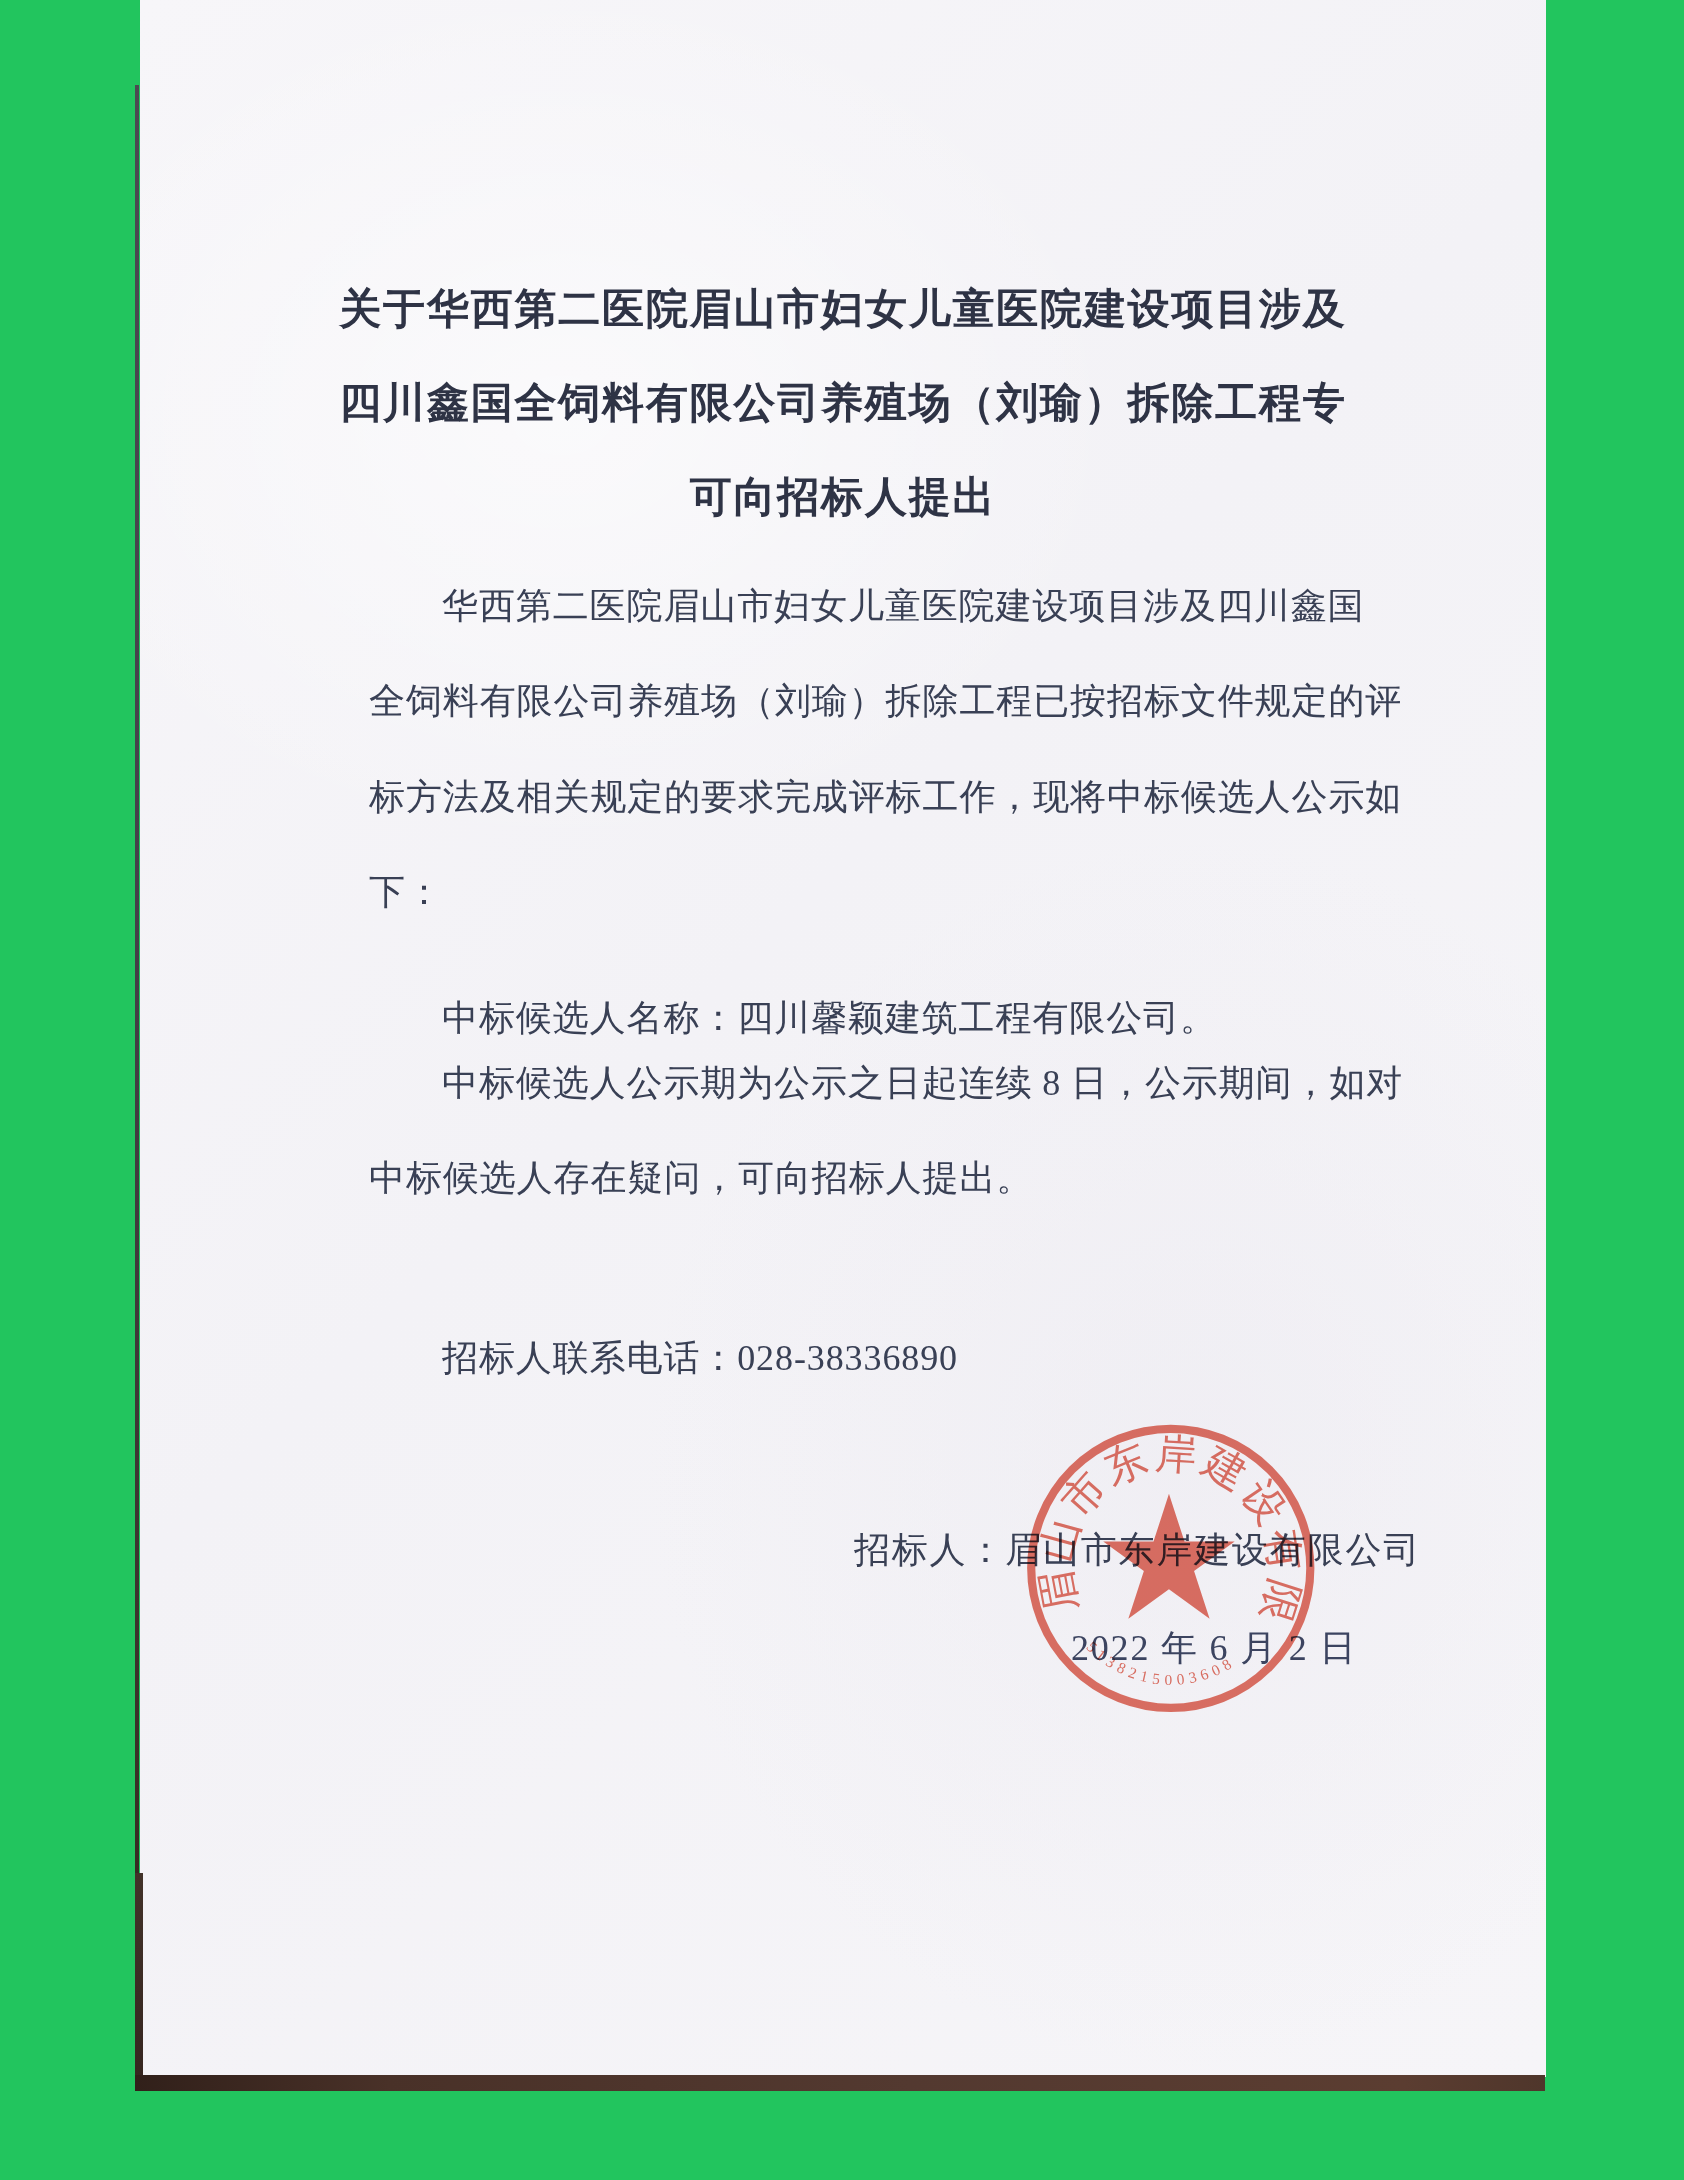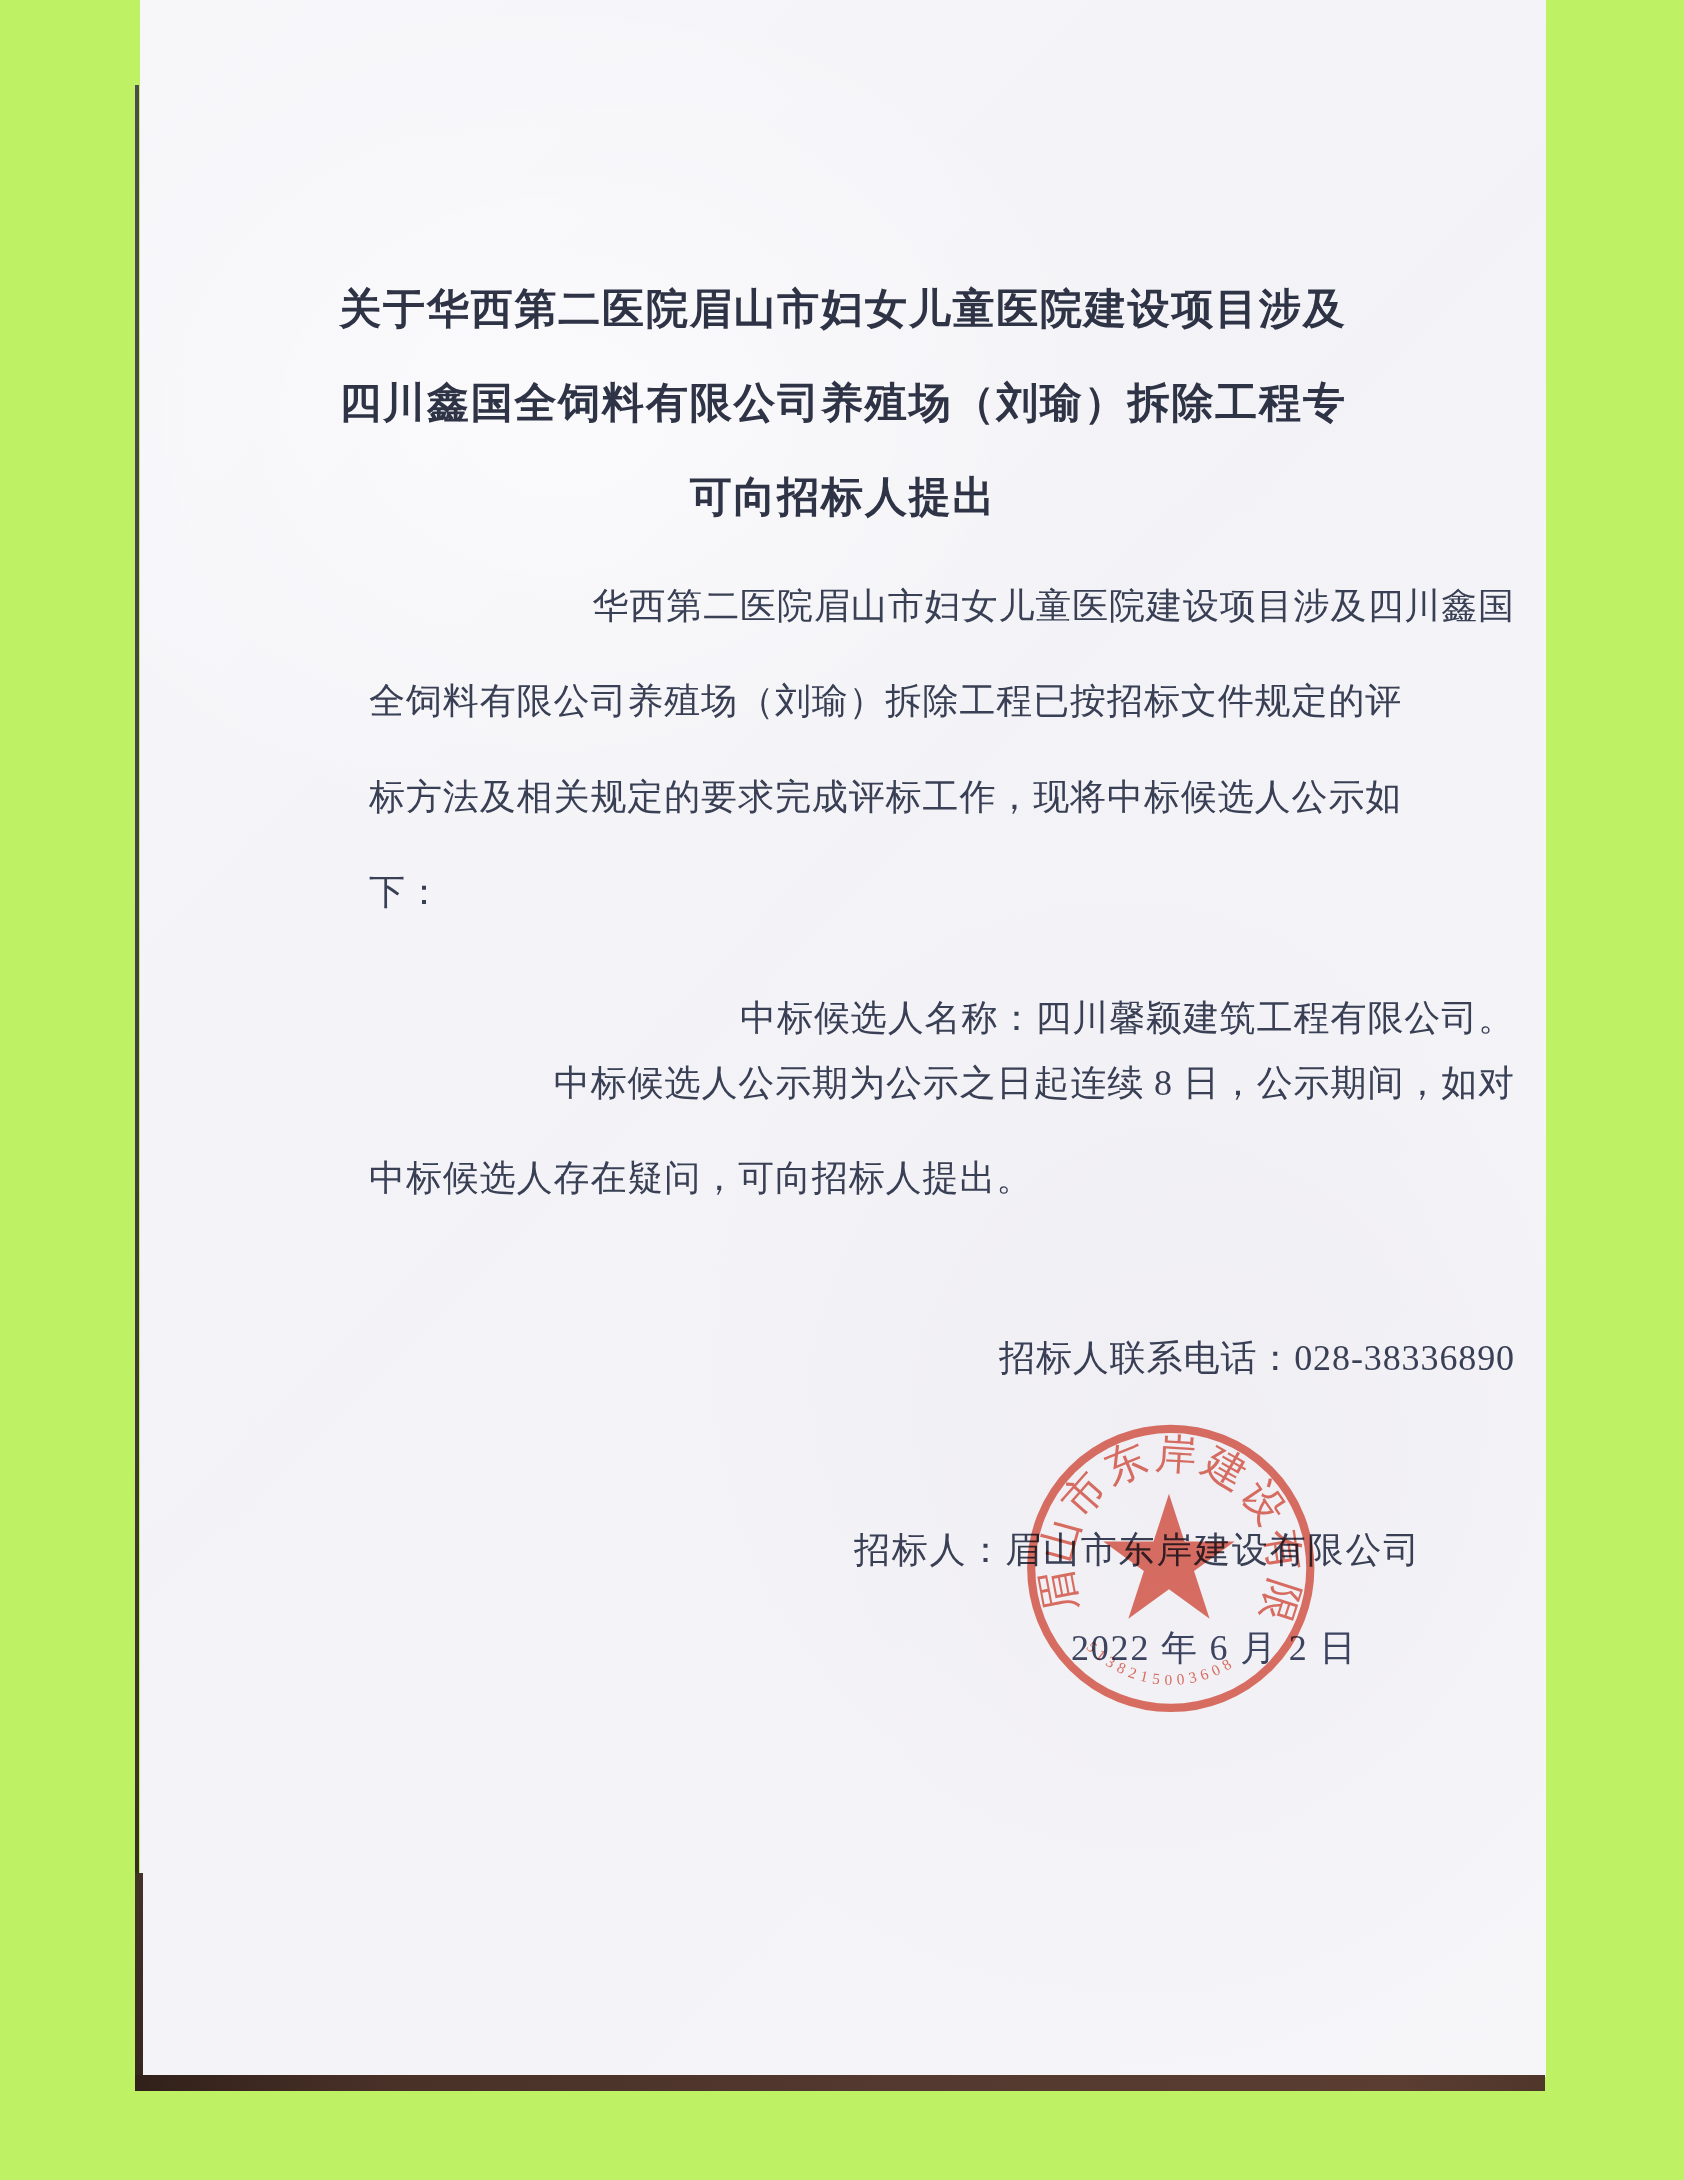--- a/index.html
+++ b/index.html
@@ -1,19 +1,19 @@
 <!DOCTYPE html>
 <html style="font-size:14.5px"><head>
 <meta charset="utf-8">
 <style>
   html,body { margin:0; padding:0; }
   .page {
     position:relative;
     width:1685px; height:2180px;
-    background:#bef264;
+    background:#22c55e;
     overflow:hidden;
     font-family:"Liberation Serif","DejaVu Serif",serif;
   }
   
   .paper {
     position:absolute; left:140px; top:0; width:1406px; height:2077px;
     background:
       radial-gradient(ellipse 818px 636px at 30% 20%, rgba(255,255,255,.55), rgba(255,255,255,0) 70%),
       radial-gradient(ellipse 727px 818px at 75% 70%, rgba(235,233,240,.5), rgba(235,233,240,0) 75%),
       linear-gradient(135deg,#f7f6f9 0%,#f3f2f6 45%,#f6f5f8 100%);
@@ -34,21 +34,21 @@
   .title-block {
     position:absolute; left:140px; top:262px; width:1406px;
     text-align:center; font-size:42px; font-weight:bold;
     color:#2e3345; line-height:94px; letter-spacing:1.8px;
   }
   .body-line {
     position:absolute; left:369px; width:1073px;
     font-size:36px; color:#394055; letter-spacing:0.9px;
     white-space:nowrap; line-height:44px;
   }
-  .indent { padding-left:73px;text-align:right; }
+  .indent { padding-left:73px; }
   .signer-line {
     position:absolute; left:826px; top:1526px;
     font-size:36px; color:#394055; letter-spacing:1.8px; white-space:nowrap;margin-left:28px;
   }
   .date-line {
     position:absolute; left:1071px; top:1624px;
     font-size:36px; color:#3c4460; letter-spacing:1.8px; white-space:nowrap;
   }
   .stamp {
     position:absolute; left:1016px; top:1412px; width:315px; height:320px;

